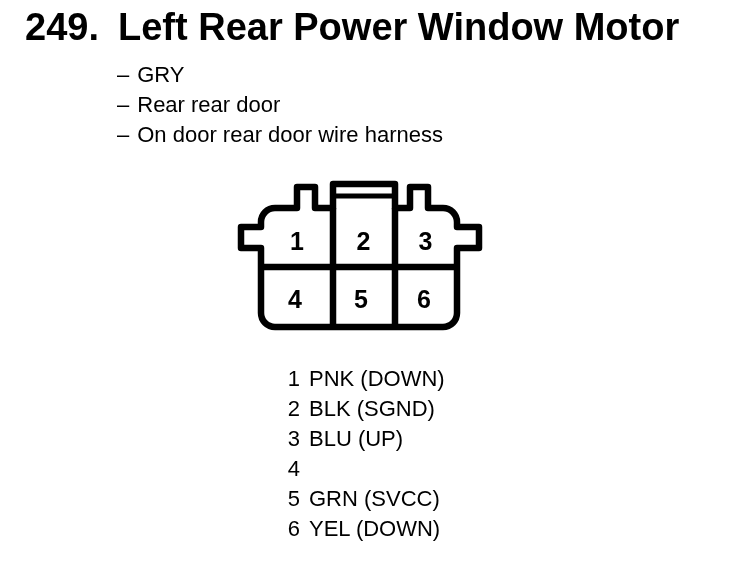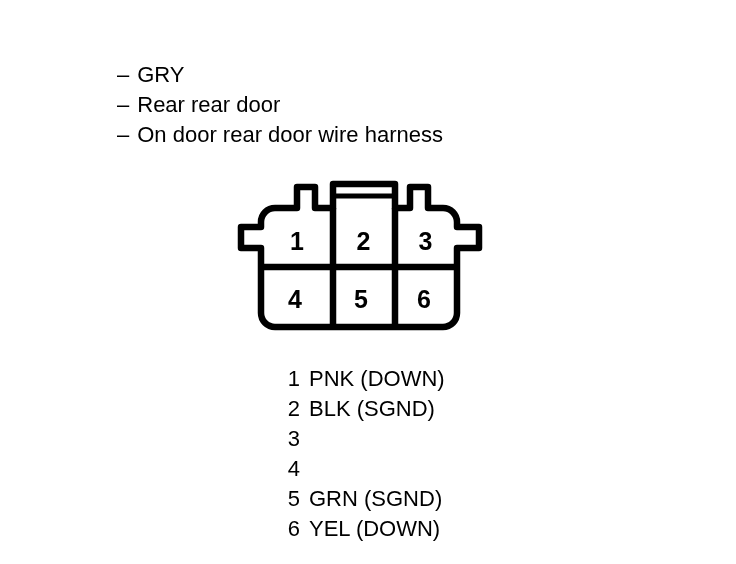--- a/index.html
+++ b/index.html
@@ -78,20 +78,24 @@
     width: 16px;
     text-align: right;
     margin-right: 9px;
   }
 </style>
 </head>
 <body>
 
 <div class="page">
 
+  <div class="title-row">
+    <span class="title-num">249.</span>
+    <span class="title-text">Left Rear Power Window Motor</span>
+  </div>
 
   <div class="bullets" id="bullets">
       <div class="bullet">
         <span class="dash">–</span>
         <span>GRY</span>
       </div>
       <div class="bullet">
         <span class="dash">–</span>
         <span>Rear rear door</span>
       </div>
@@ -139,27 +143,28 @@
       <div class="pin-row">
         <span class="pin-num">1</span>
         <span class="pin-label">PNK (DOWN)</span>
       </div>
       <div class="pin-row">
         <span class="pin-num">2</span>
         <span class="pin-label">BLK (SGND)</span>
       </div>
       <div class="pin-row">
         <span class="pin-num">3</span>
+        <span class="pin-label">BLU (UP)</span>
       </div>
       <div class="pin-row">
         <span class="pin-num">4</span>
       </div>
       <div class="pin-row">
         <span class="pin-num">5</span>
-        <span class="pin-label">GRN (SGND)</span>
+        <span class="pin-label">GRN (SVCC)</span>
       </div>
       <div class="pin-row">
         <span class="pin-num">6</span>
         <span class="pin-label">YEL (DOWN)</span>
       </div>
     </div>
 
 </div>
 
 </body></html>

